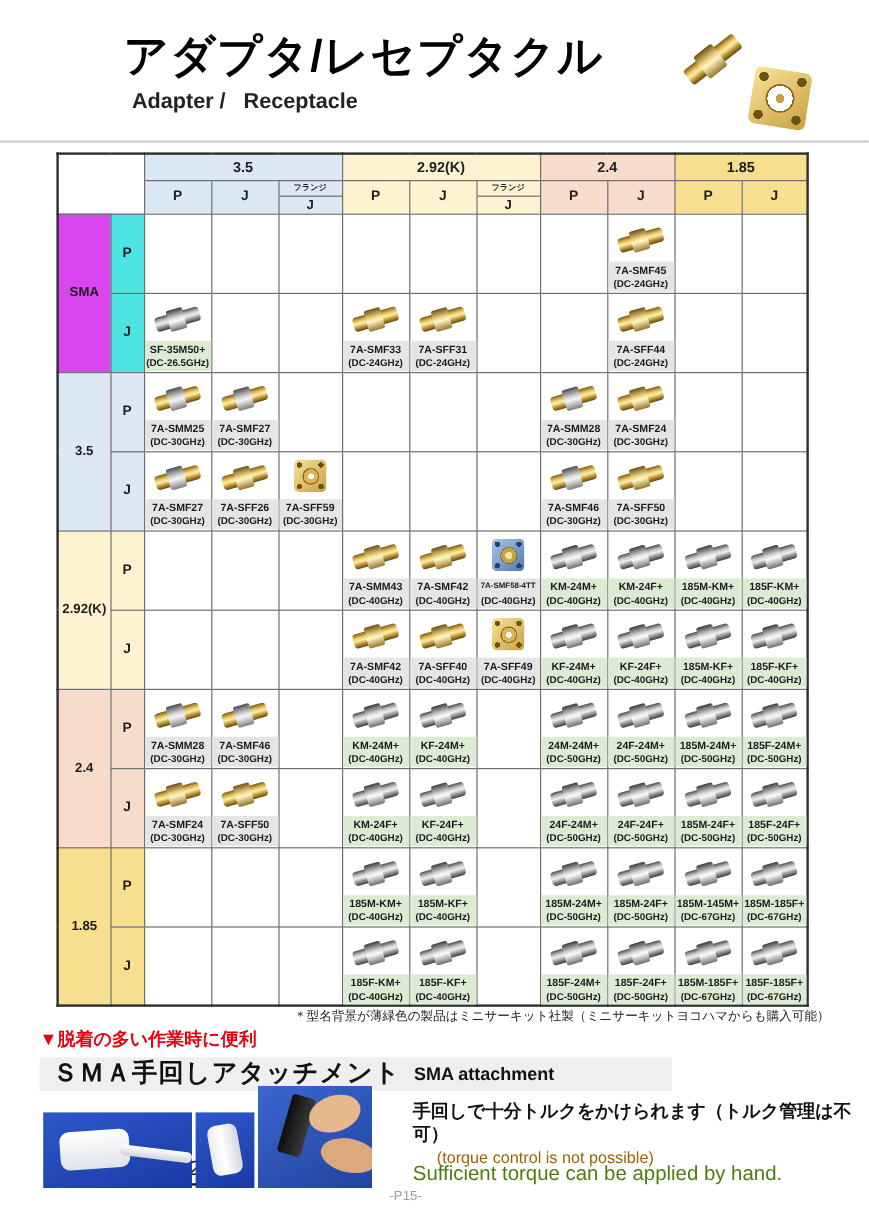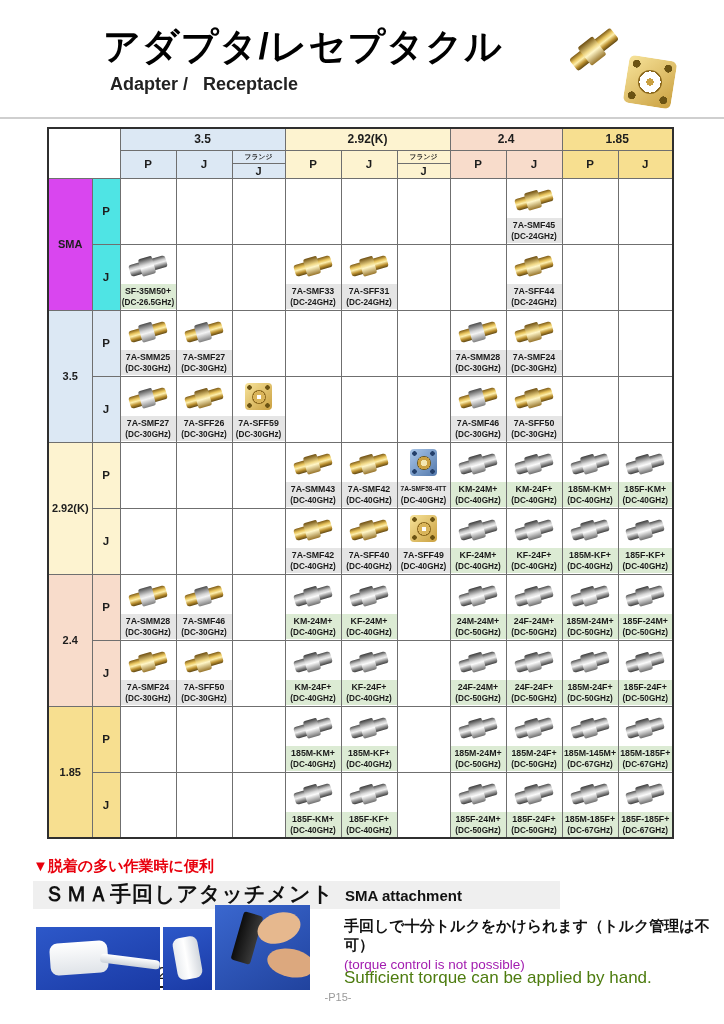--- a/index.html
+++ b/index.html
@@ -83,21 +83,21 @@
 
   
   .red-note { position:absolute; left:33px; top:857px; font-size:15px; font-weight:bold; color:#e8000d; }
   .gray-bar { position:absolute; left:33px; top:881px; width:527px; height:28px; background:#efefef; }
   .jp-attach-title { position:absolute; left:44px; top:880px; font-size:21px; font-weight:bold; letter-spacing:1px; color:#111; }
   .en-attach-title { position:absolute; left:345px; top:887px; font-size:15px; font-weight:bold; color:#111; }
   .model-line { position:absolute; left:46px; top:962px; font-size:17px; font-weight:normal; color:#111;
     border-bottom:2px solid #111; padding-bottom:1px; }
   .desc-jp { position:absolute; left:344px; top:917px; font-size:15px; font-weight:bold; color:#111; }
   .desc-en1 { position:absolute; left:344px; top:968px; font-size:17px; color:#4d7c0f; }
-  .desc-en2 { position:absolute; left:344px; top:957px; font-size:13.5px; color:#a21caf; }
+  .desc-en2 { position:absolute; left:364px; top:957px; font-size:13.5px; color:#a16207; }
 
   
   .photo { position:absolute; overflow:hidden; }
   .photo1 { left:36px; top:927px; width:124px; height:63px; background:linear-gradient(160deg,#2d58c9,#1a3aa5); }
   .photo1 .knob { position:absolute; left:14px; top:15px; width:58px; height:32px; border-radius:8px;
     background:linear-gradient(180deg,#ffffff,#dfe3e8); transform:rotate(-4deg); }
   .photo1 .cable { position:absolute; left:64px; top:30px; width:60px; height:9px; border-radius:4px;
     background:linear-gradient(180deg,#ffffff,#cdd3da); transform:rotate(7deg); }
   .photo2 { left:163px; top:927px; width:49px; height:63px; background:linear-gradient(160deg,#2d58c9,#1a3aa5); }
   .photo2 .knob2 { position:absolute; left:12px; top:10px; width:25px; height:42px; border-radius:7px;
@@ -859,20 +859,21 @@
                   <div class="pname">185F-185F+</div>
                   <div class="pfreq">(DC-67GHz)</div>
                 </div>
               </div>
             </td>
           </tr>
         </tbody>
       </table>
   </div>
 
+  <div class="footnote-jp">＊型名背景が薄緑色の製品はミニサーキット社製（ミニサーキットヨコハマからも購入可能）</div>
 
   <div class="red-note">▼脱着の多い作業時に便利</div>
   <div class="gray-bar"></div>
   <div class="jp-attach-title">ＳＭＡ手回しアタッチメント</div>
   <div class="en-attach-title">SMA attachment</div>
   <div class="model-line">Model：KNOB2-10</div>
 
   <div class="photo photo1">
     <div class="knob"></div>
     <div class="cable"></div>

